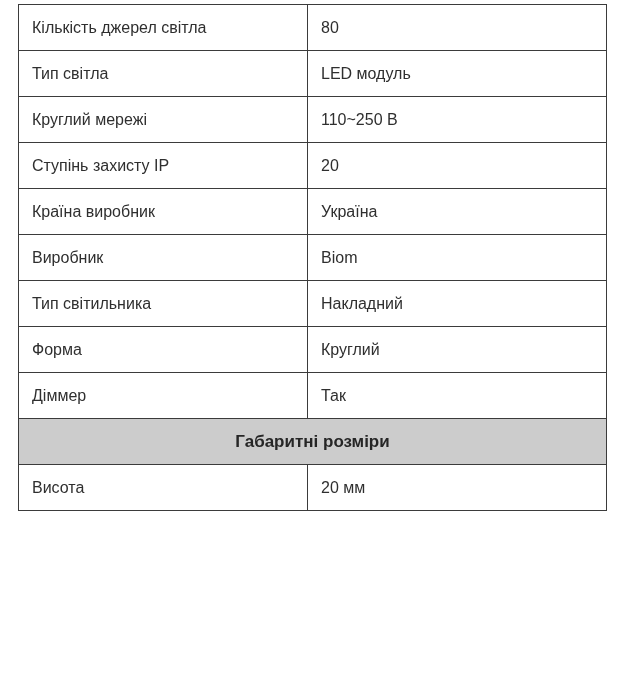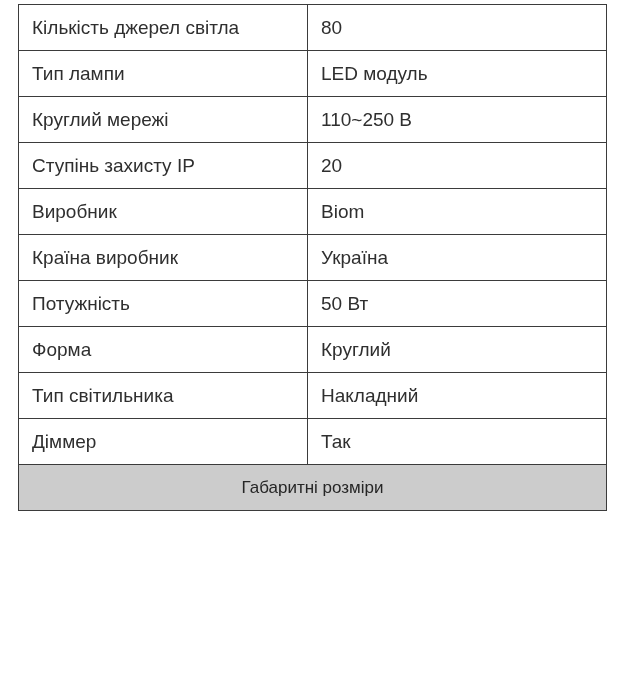--- a/index.html
+++ b/index.html
@@ -30,93 +30,93 @@
   }
 
   table.spec-table col.col-label { width: 289px; }
   table.spec-table col.col-value { width: 299px; }
 
   table.spec-table td {
     height: 45px;
     box-sizing: border-box;
     border: 1px solid #3b3b3b;
     padding: 0 12px;
-    font-size: 19px;
+    font-size: 16px;
     line-height: 45px;
     color: #2f2f2f;
     white-space: nowrap;
     overflow: hidden;
     vertical-align: middle;
   }
 
   table.spec-table td.cell-label {
     padding-left: 13px;
   }
 
   table.spec-table td.cell-value {
     padding-left: 13px;
   }
 
   table.spec-table td.section-header {
     background: #cccccc;
     text-align: center;
-    font-weight: normal;
+    font-weight: bold;
     color: #262626;
     font-size: 17px;
     padding: 0;
   }
 </style>
 </head>
 <body>
 
 <div id="spec-table-wrap">
   <table class="spec-table">
     <colgroup>
       <col class="col-label">
       <col class="col-value">
     </colgroup>
     <tbody id="spec-table-body">
         <tr>
           <td class="cell-label">Кількість джерел світла</td>
           <td class="cell-value">80</td>
         </tr>
         <tr>
-          <td class="cell-label">Тип лампи</td>
+          <td class="cell-label">Тип світла</td>
           <td class="cell-value">LED модуль</td>
         </tr>
         <tr>
           <td class="cell-label">Круглий мережі</td>
           <td class="cell-value">110~250 В</td>
         </tr>
         <tr>
           <td class="cell-label">Ступінь захисту IP</td>
           <td class="cell-value">20</td>
         </tr>
         <tr>
+          <td class="cell-label">Країна виробник</td>
+          <td class="cell-value">Україна</td>
+        </tr>
+        <tr>
           <td class="cell-label">Виробник</td>
           <td class="cell-value">Biom</td>
         </tr>
         <tr>
-          <td class="cell-label">Країна виробник</td>
-          <td class="cell-value">Україна</td>
-        </tr>
-        <tr>
-          <td class="cell-label">Потужність</td>
-          <td class="cell-value">50 Вт</td>
+          <td class="cell-label">Тип світильника</td>
+          <td class="cell-value">Накладний</td>
         </tr>
         <tr>
           <td class="cell-label">Форма</td>
           <td class="cell-value">Круглий</td>
-        </tr>
-        <tr>
-          <td class="cell-label">Тип світильника</td>
-          <td class="cell-value">Накладний</td>
         </tr>
         <tr>
           <td class="cell-label">Діммер</td>
           <td class="cell-value">Так</td>
         </tr>
         <tr>
           <td class="section-header" colspan="2">Габаритні розміри</td>
         </tr>
+        <tr>
+          <td class="cell-label">Висота</td>
+          <td class="cell-value">20 мм</td>
+        </tr>
       </tbody>
   </table>
 </div>
 
 </body></html>

